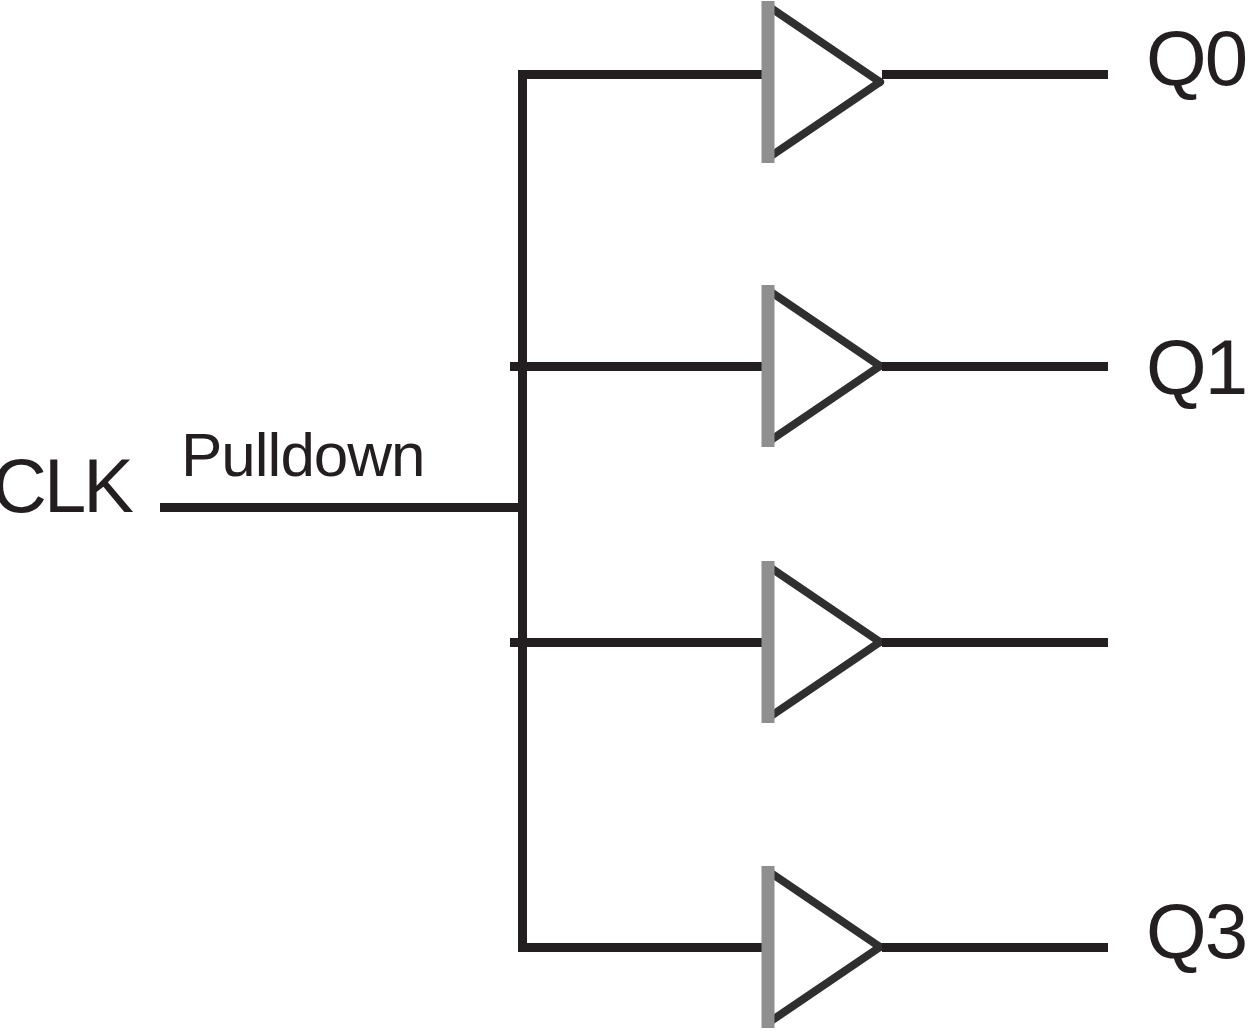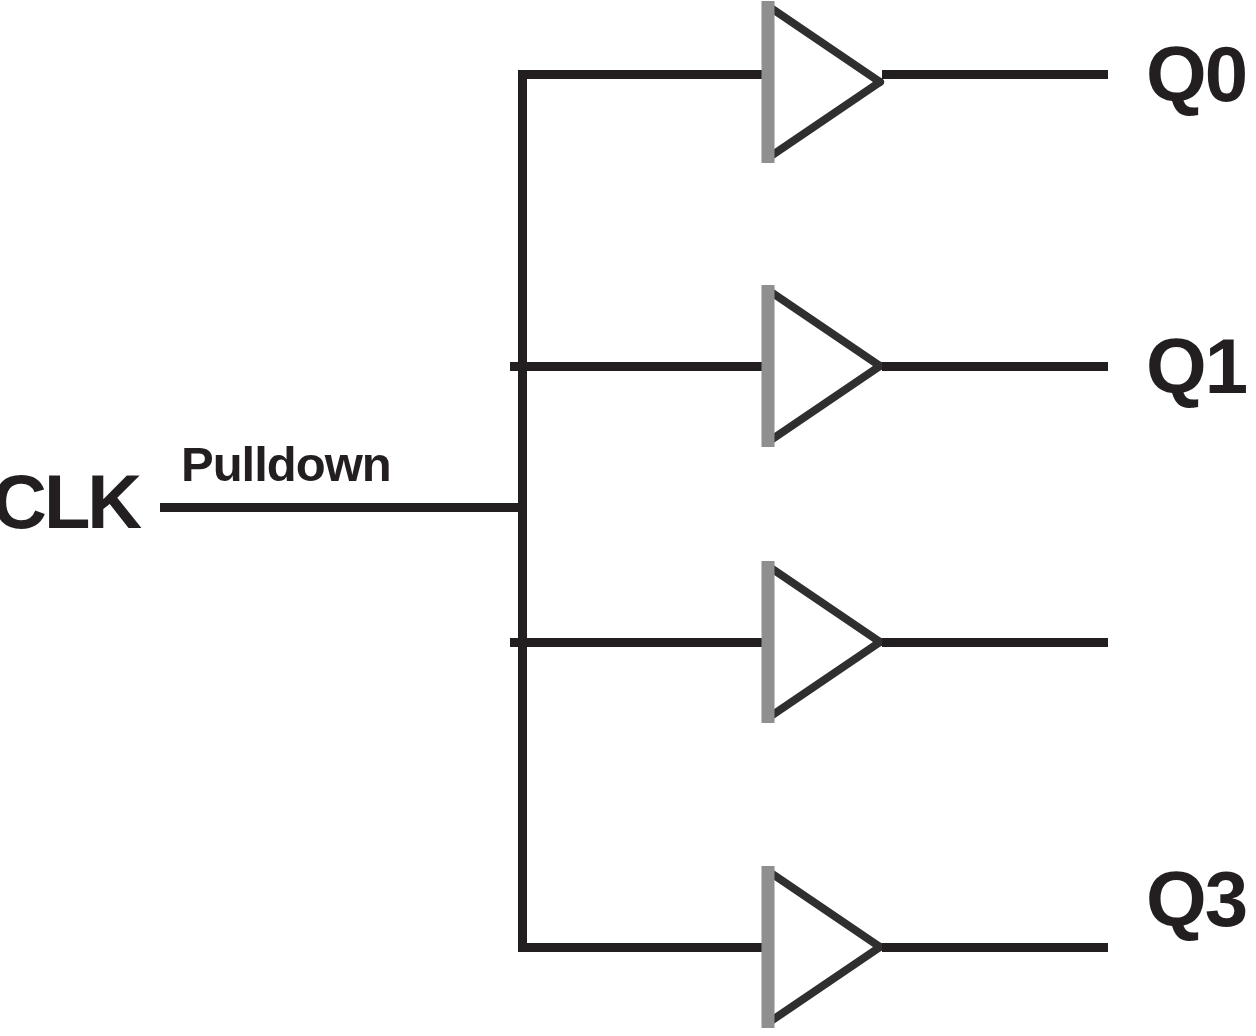--- a/index.html
+++ b/index.html
@@ -14,24 +14,23 @@
     position:relative;
     width:1256px;height:1036px;
     background:var(--background);
     overflow:hidden;
     font-family:"Liberation Sans", sans-serif;
   }
   .wire{position:absolute;background:var(--wire);}
   .label{
     position:absolute;
     color:var(--text);
-    font-weight:700;
+    font-weight:400;
     line-height:1;
     white-space:nowrap;
-    margin-top:16px;
   }
 
   
   .clk-wire{left:160px;top:503px;width:366px;height:9px;}
   
   .bus-wire{left:518px;top:70px;width:9px;height:882px;}
 
   
   .branch.b0{left:518px;top:70px;width:248px;height:9px;}
   .branch.b1{left:510px;top:362px;width:256px;height:9px;}
@@ -50,26 +49,26 @@
   .buffer.t0{top:0px;}
   .buffer.t1{top:284px;}
   .buffer.t2{top:560px;}
   .buffer.t3{top:865px;}
   .buffer .body{fill:var(--background);stroke:none;}
   .buffer .edge{stroke:var(--buffer_edge);stroke-width:8;stroke-linecap:round;fill:none;}
   .buffer .bar{stroke:var(--buffer_bar);stroke-width:13;fill:none;}
 
   
   .clk{left:-8px;top:448px;font-size:76px;letter-spacing:-3px;}
-  .pulldown{left:181px;top:424px;font-size:49px;letter-spacing:-1px;}
+  .pulldown{left:181px;top:424px;font-size:62px;letter-spacing:-1px;}
   .qlabel{left:1146px;font-size:78px;letter-spacing:-2px;}
   .q0{top:19px;}
-  .q1{top:311px;}
+  .q1{top:328px;}
   .q2{top:587px;}
-  .q3{top:844px;text-align:right;}
+  .q3{top:892px;text-align:right;}
 </style>
 </head>
 <body>
 
 <div class="canvas">
 
   <div class="label clk">CLK</div>
   <div class="label pulldown">Pulldown</div>
 
   <div class="wire clk-wire"></div>

